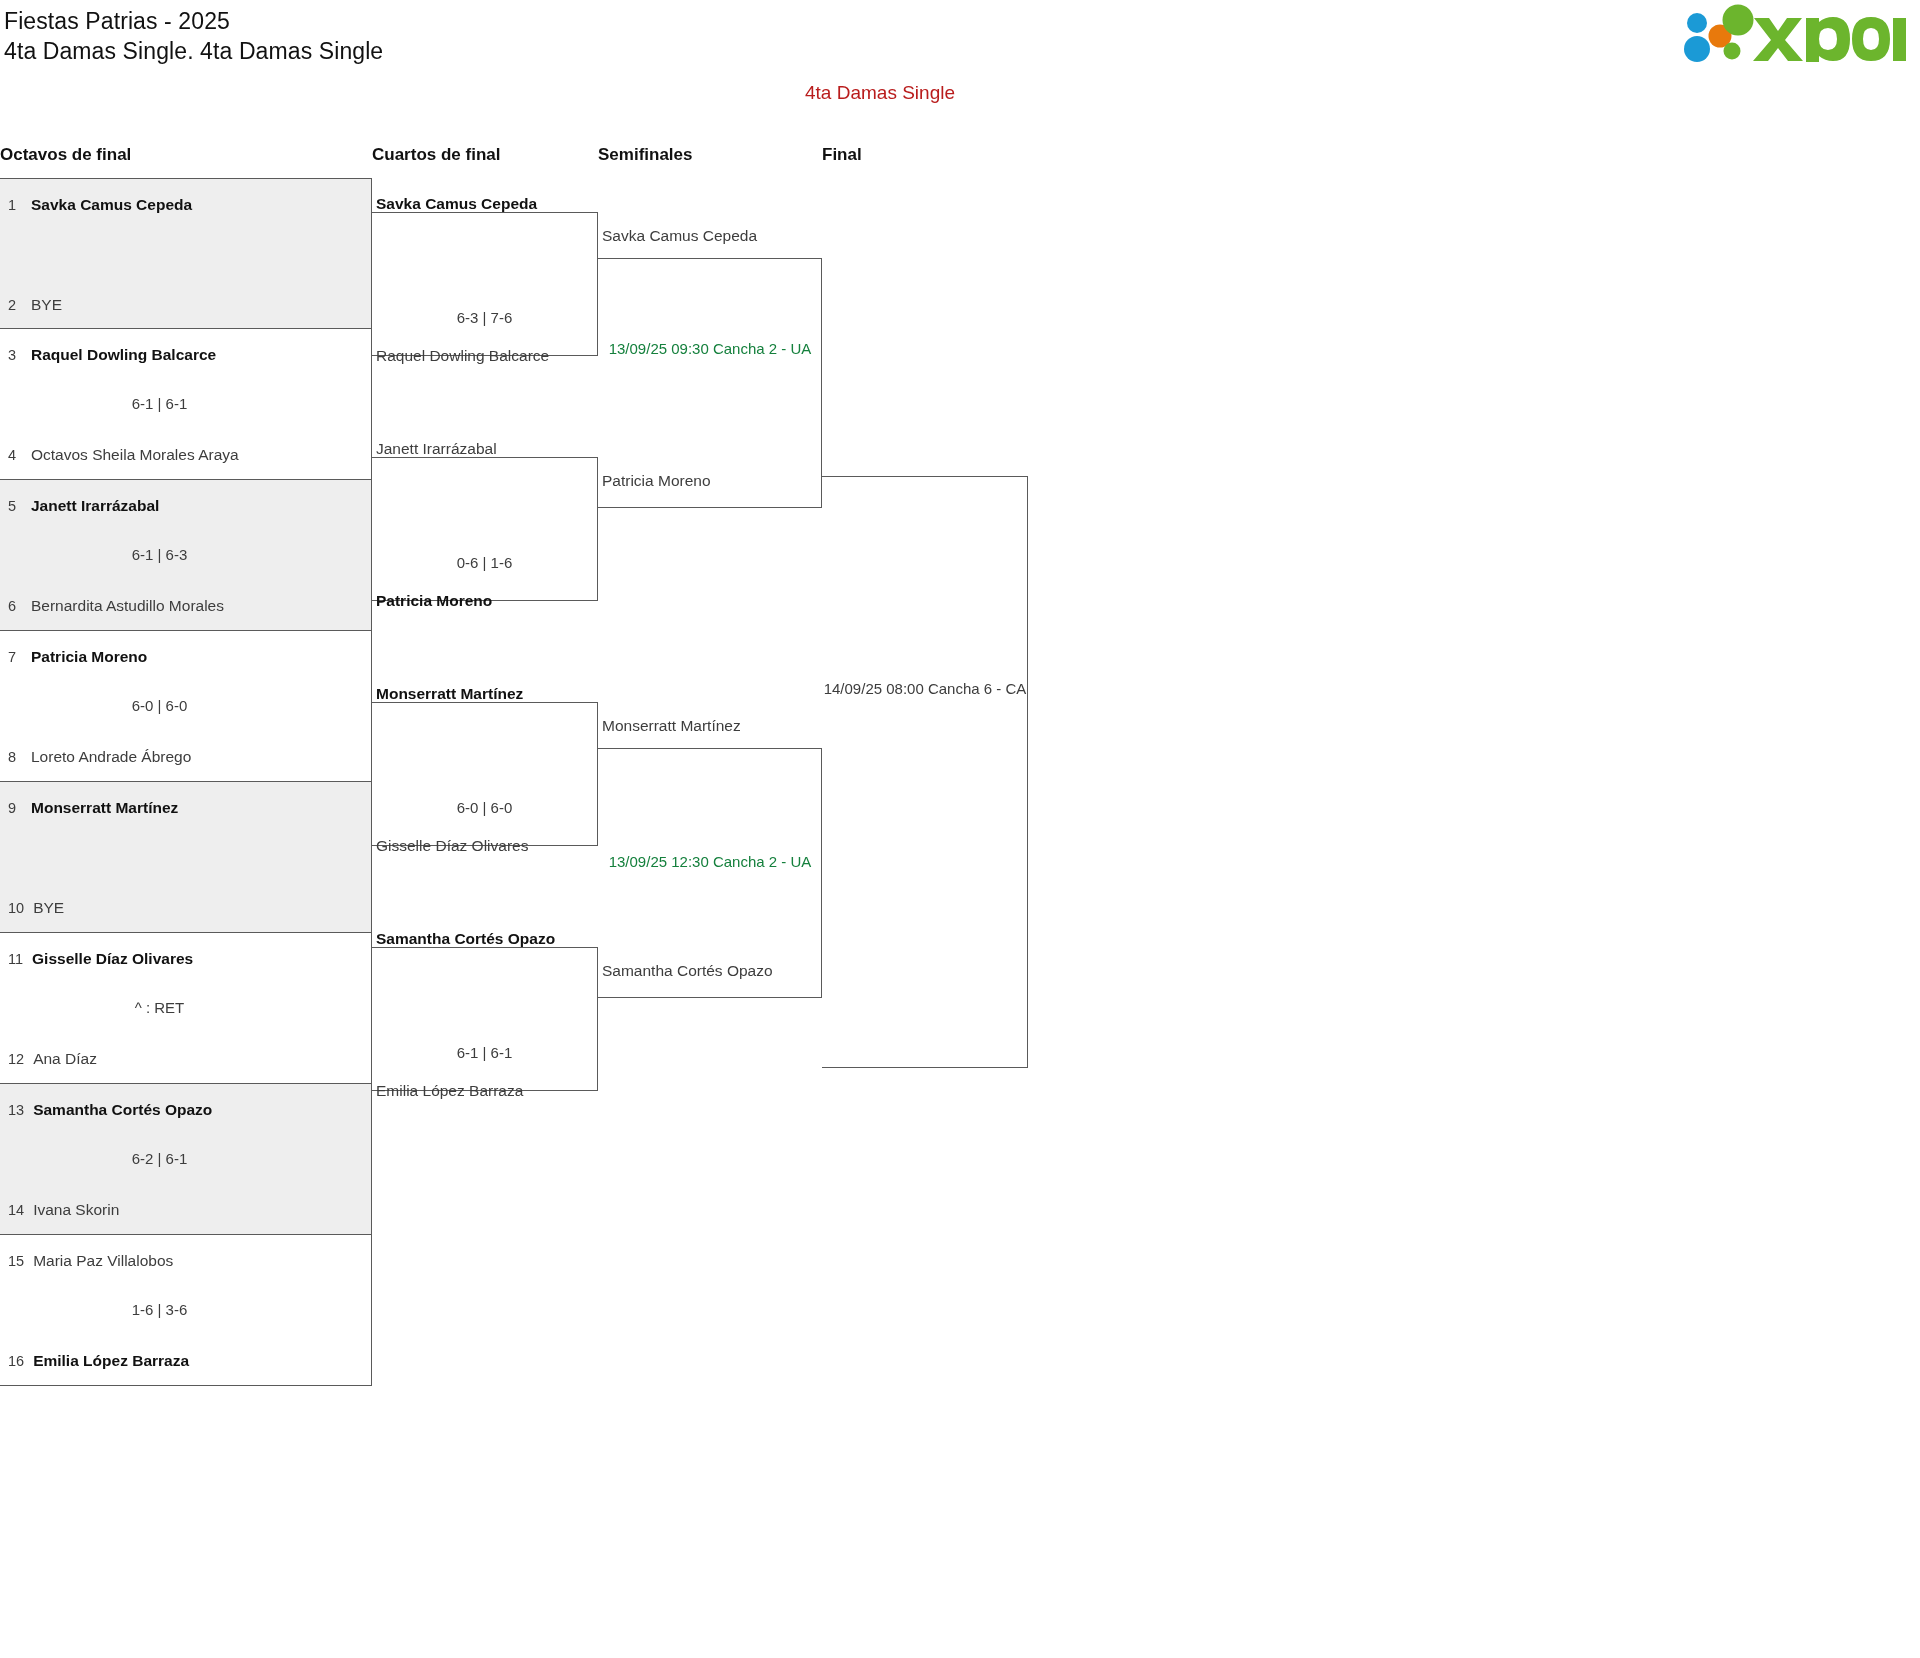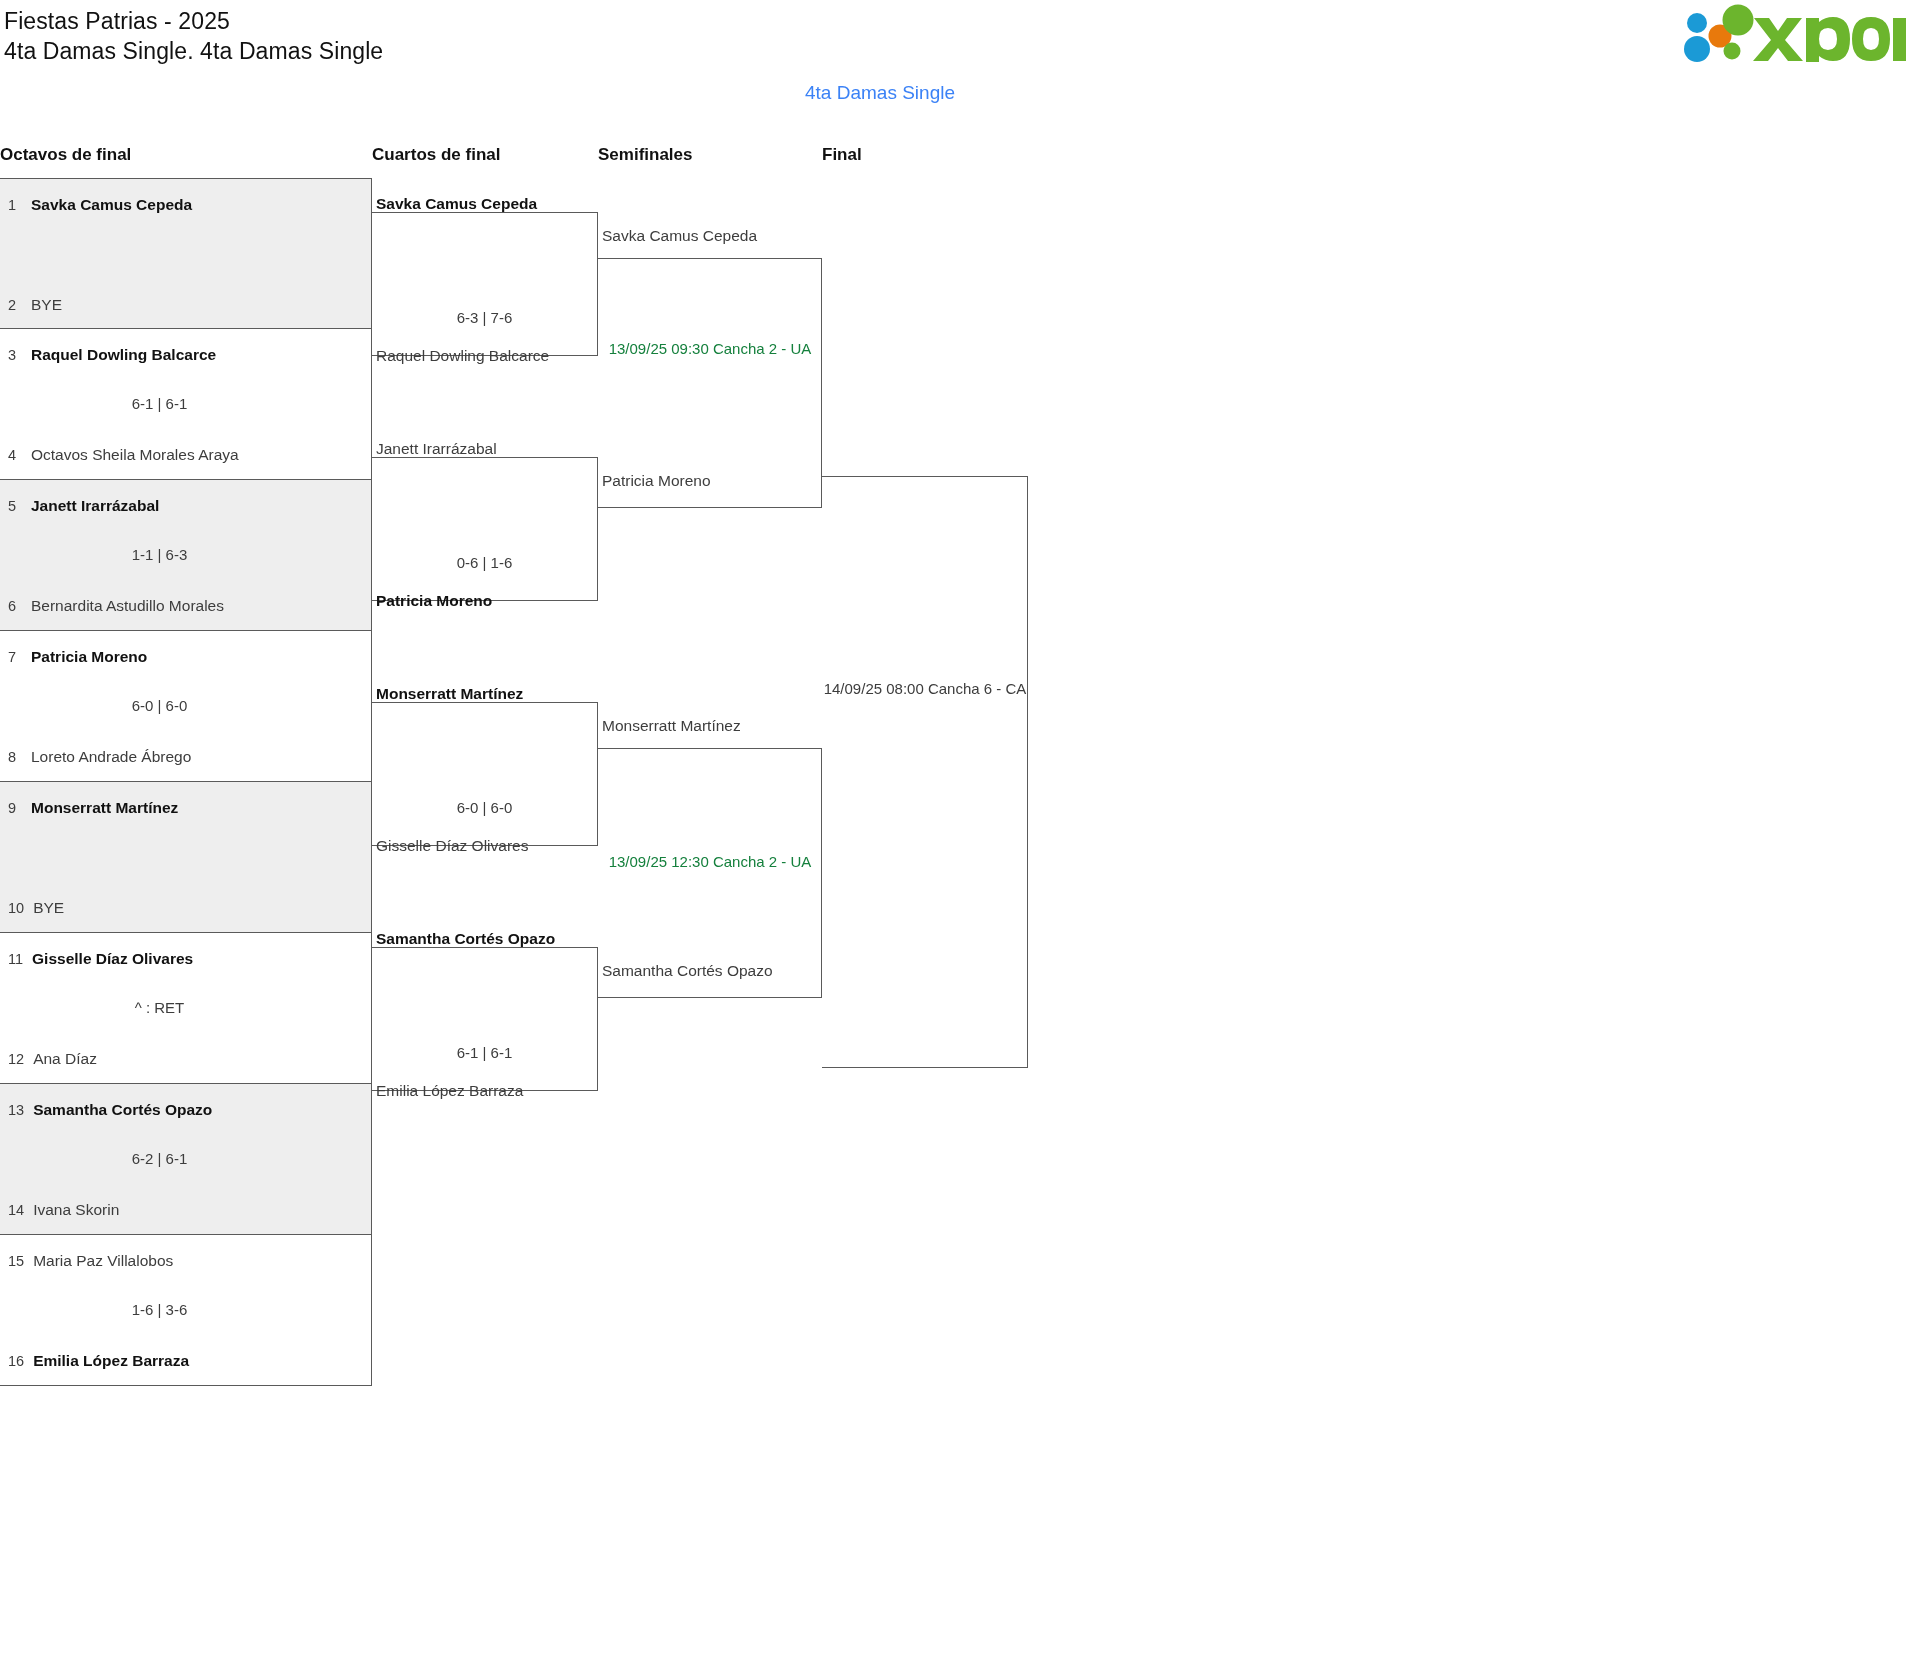--- a/index.html
+++ b/index.html
@@ -19,21 +19,21 @@
     font-size: 23px; font-weight: 400; color: #111; line-height: 1.32;
     letter-spacing: .1px;
   }
   .hdr-title .l2 { display: block; }
 
   .logo { position: absolute; right: 14px; top: 4px; width: 232px; height: 58px; }
   .logo svg { display: block; }
 
   .comp-name {
     position: absolute; left: 0; top: 82px; width: 1920px;
-    text-align: center; font-size: 19px; color: #3b82f6;
+    text-align: center; font-size: 19px; color: #b91c1c;
   }
   .comp-name span { position: relative; left: -80px; }
 
   
   .round-hdr {
     position: absolute; top: 145px;
     font-size: 17px; font-weight: 700; color: #111;
     text-align: left;
   }
   #rh0 { left:   0px; width: 372px; }
@@ -179,21 +179,21 @@
           <span class="seed">4</span>
           <span class="nm">Octavos Sheila Morales Araya</span>
         </div>
       </div>
 
       <div class="r1-match shaded">
         <div class="r1-player top win">
           <span class="seed">5</span>
           <span class="nm">Janett Irarrázabal</span>
         </div>
-        <div class="r1-score">1-1 | 6-3</div>
+        <div class="r1-score">6-1 | 6-3</div>
         <div class="r1-player bottom">
           <span class="seed">6</span>
           <span class="nm">Bernardita Astudillo Morales</span>
         </div>
       </div>
 
       <div class="r1-match plain">
         <div class="r1-player top win">
           <span class="seed">7</span>
           <span class="nm">Patricia Moreno</span>

